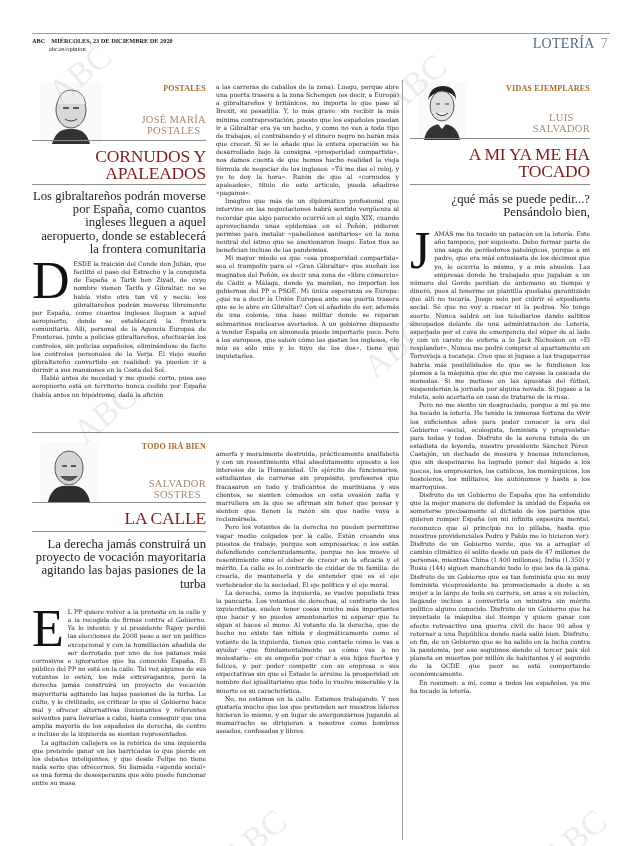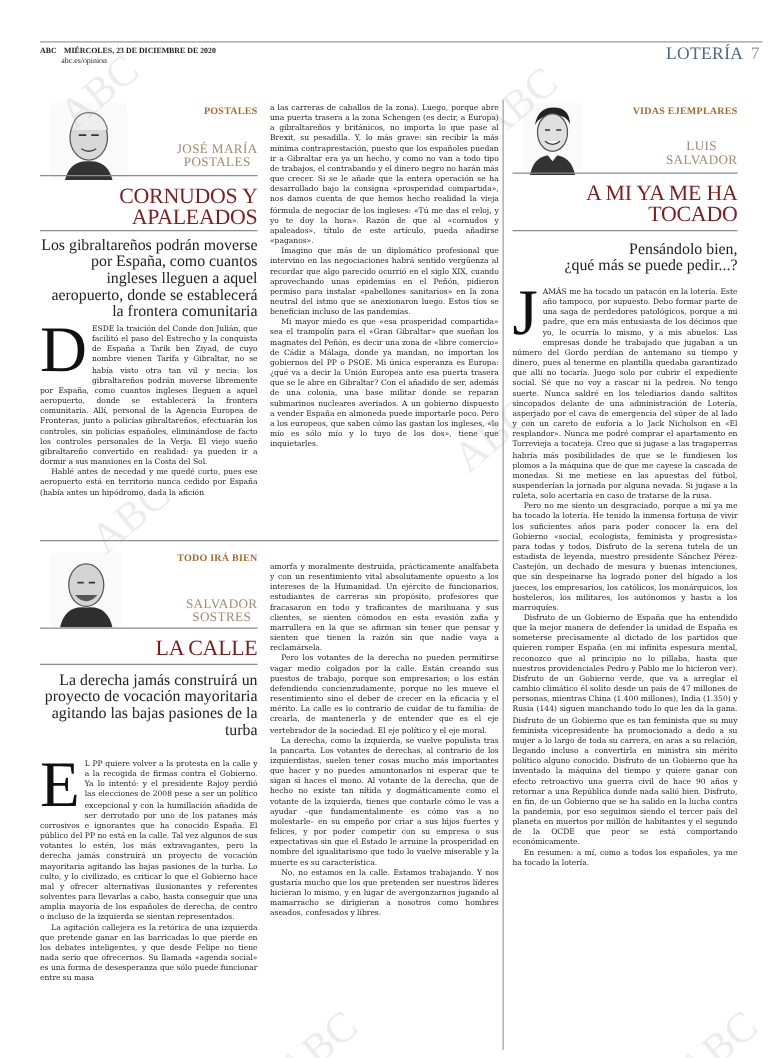--- a/index.html
+++ b/index.html
@@ -118,22 +118,22 @@
   <div class="abs author" style="right:20px; top:32px;">
     <div>LUIS</div>
     <div>SALVADOR</div>
   </div>
   <div class="abs rule" style="left:0; top:58px; width:180px;"></div>
   <div class="abs headline" style="right:20px; top:66px; width:190px;">
     <div>A MI YA ME HA TOCADO</div>
   </div>
   <div class="abs rule" style="left:0; top:104px; width:180px;"></div>
   <div class="abs subhead" style="right:20px; top:113px; width:190px;">
+    <div>¿qué más se puede pedir...?</div>
     <div>Pensándolo bien,</div>
-    <div>¿qué más se puede pedir...?</div>
   </div>
   <div class="abs body" style="left:0; top:150px; width:180px;">
     <p class="first"><span class="dropcap">J</span><span>AMÁS me ha tocado un patacón en la lotería. Este año tampoco, por supuesto. Debo formar parte de una saga de perdedores patológicos, porque a mi padre, que era más entusiasta de los décimos que yo, le ocurría lo mismo, y a mis abuelos. Las empresas donde he trabajado que jugaban a un número del Gordo perdían de antemano su tiempo y dinero, pues al tenerme en plantilla quedaba garantizado que allí no tocaría. Juego solo por cubrir el expediente social. Sé que no voy a rascar ni la pedrea. No tengo suerte. Nunca saldré en los telediarios dando saltitos sincopados delante de una administración de Lotería, asperjado por el cava de emergencia del súper de al lado y con un careto de euforia a lo Jack Nicholson en «El resplandor». Nunca me podré comprar el apartamento en Torrevieja a tocateja. Creo que si jugase a las tragaperras habría más posibilidades de que se le fundiesen los plomos a la máquina que de que me cayese la cascada de monedas. Si me metiese en las apuestas del fútbol, suspenderían la jornada por alguna nevada. Si jugase a la ruleta, solo acertaría en caso de tratarse de la rusa.</span></p>
     <p>Pero no me siento un desgraciado, porque a mí ya me ha tocado la lotería. He tenido la inmensa fortuna de vivir los suficientes años para poder conocer la era del Gobierno «social, ecologista, feminista y progresista» para todas y todos. Disfruto de la serena tutela de un estadista de leyenda, nuestro presidente Sánchez Pérez-Castejón, un dechado de mesura y buenas intenciones, que sin despeinarse ha logrado poner del hígado a los jueces, los empresarios, los católicos, los monárquicos, los hosteleros, los militares, los autónomos y hasta a los marroquíes.</p>
     <p>Disfruto de un Gobierno de España que ha entendido que la mejor manera de defender la unidad de España es someterse precisamente al dictado de los partidos que quieren romper España (en mi infinita espesura mental, reconozco que al principio no lo pillaba, hasta que nuestros providenciales Pedro y Pablo me lo hicieron ver). Disfruto de un Gobierno verde, que va a arreglar el cambio climático él solito desde un país de 47 millones de personas, mientras China (1.400 millones), India (1.350) y Rusia (144) siguen manchando todo lo que les da la gana. Disfruto de un Gobierno que es tan feminista que su muy feminista vicepresidente ha promocionado a dedo a su mujer a lo largo de toda su carrera, en aras a su relación, llegando incluso a convertirla en ministra sin mérito político alguno conocido. Disfruto de un Gobierno que ha inventado la máquina del tiempo y quiere ganar con efecto retroactivo una guerra civil de hace 90 años y retornar a una República donde nada salió bien. Disfruto, en fin, de un Gobierno que se ha salido en la lucha contra la pandemia, por eso seguimos siendo el tercer país del planeta en muertos por millón de habitantes y el segundo de la OCDE que peor se está comportando económicamente.</p>
     <p>En resumen: a mí, como a todos los españoles, ya me ha tocado la lotería.</p>
   </div>
 </div>
 
 <div class="abs watermark" style="left:45px; top:55px;">ABC</div>

